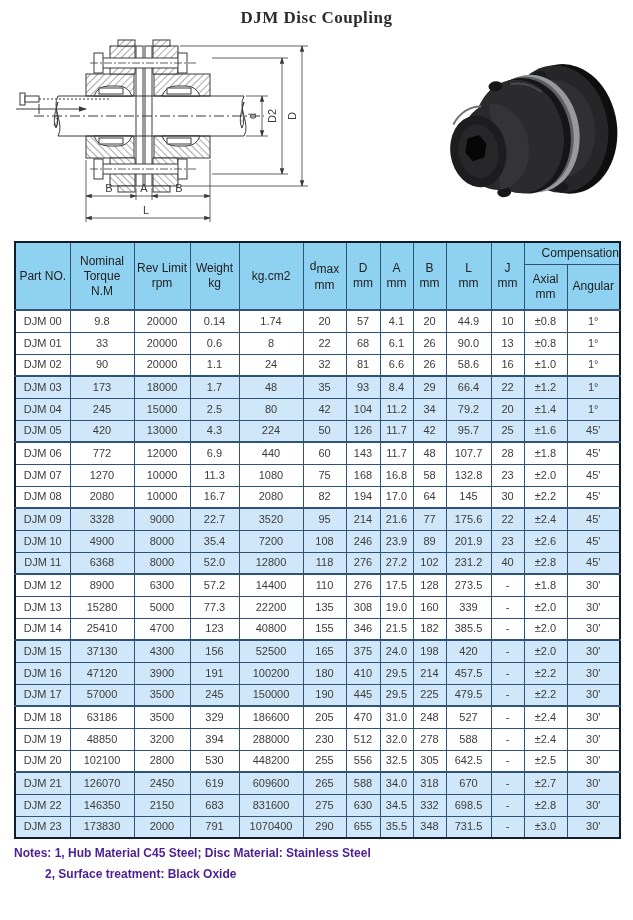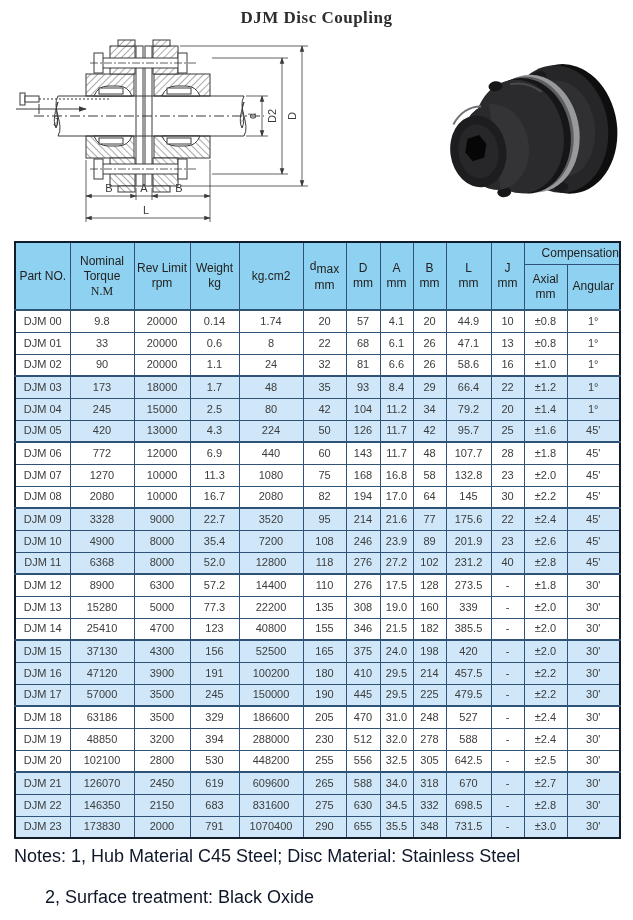--- a/index.html
+++ b/index.html
@@ -39,23 +39,23 @@
     background:var(--header-bg);
     font-weight:normal;font-size:12px;line-height:1.25;color:#222;
   }
   .spec-table thead{border-bottom:2px solid var(--outer);}
   .spec-table thead tr:first-child th.comp-header{height:22px;padding-left:17px;}
   .spec-table thead tr:last-child th{height:46px;}
   .spec-table td{height:22px;font-size:11px;line-height:1;}
   .spec-table tbody tr.shaded td{background:var(--row-shaded);}
   .spec-table tbody tr:nth-child(3n+1) td{border-top-width:2px;}
   .spec-table sub{font-size:12px;}
-  .nm{font-family:Liberation Serif, serif;}
-  .notes{margin:7px 0 0 14px;font-size:18px;color:#0f172a;}
-  .notes .line2{padding-left:31px;margin-top:20px;}
+  .nm{font-family:Liberation Sans, sans-serif;}
+  .notes{margin:7px 0 0 14px;font-size:12px;color:#4c1d95;font-weight:bold;}
+  .notes .line2{padding-left:31px;margin-top:7px;}
   svg text{font-family:"Liberation Sans",sans-serif;fill:#3a3a3a;}
 </style>
 </head>
 <body>
 
 <h1 class="title">DJM Disc Coupling</h1>
 
 <div class="figures">
 
   <div class="drawing-wrap">
@@ -261,21 +261,21 @@
       <tr>
         <td>DJM 01</td>
         <td>33</td>
         <td>20000</td>
         <td>0.6</td>
         <td>8</td>
         <td>22</td>
         <td>68</td>
         <td>6.1</td>
         <td>26</td>
-        <td>47.1</td>
+        <td>90.0</td>
         <td>13</td>
         <td>±0.8</td>
         <td>1°</td>
       </tr>
       <tr>
         <td>DJM 02</td>
         <td>90</td>
         <td>20000</td>
         <td>1.1</td>
         <td>24</td>

